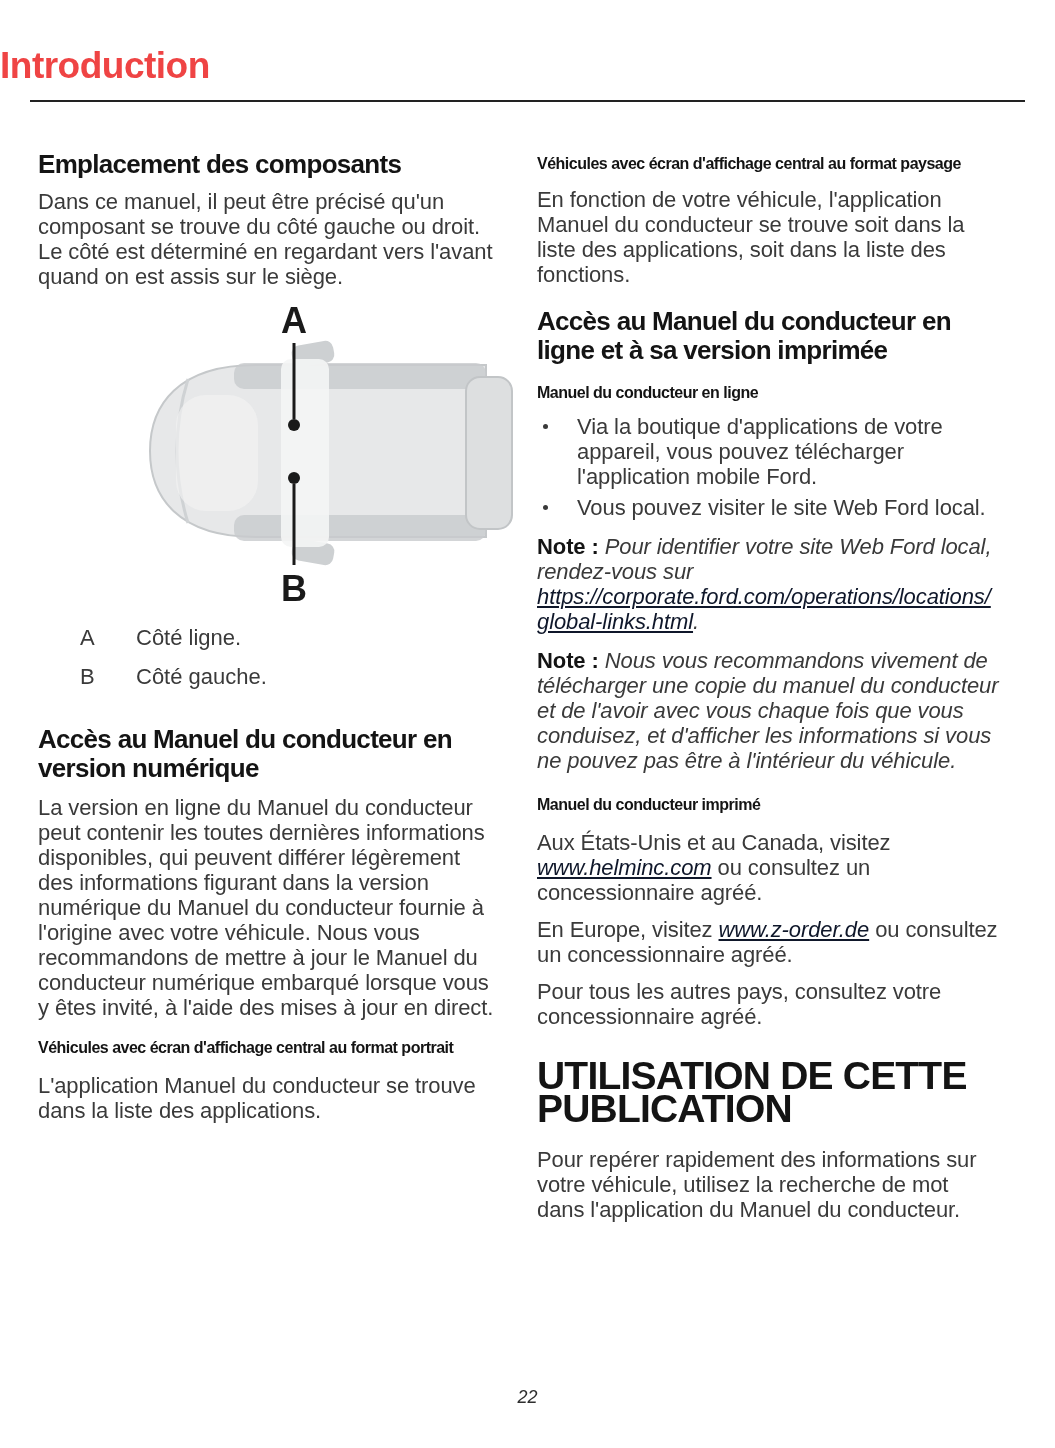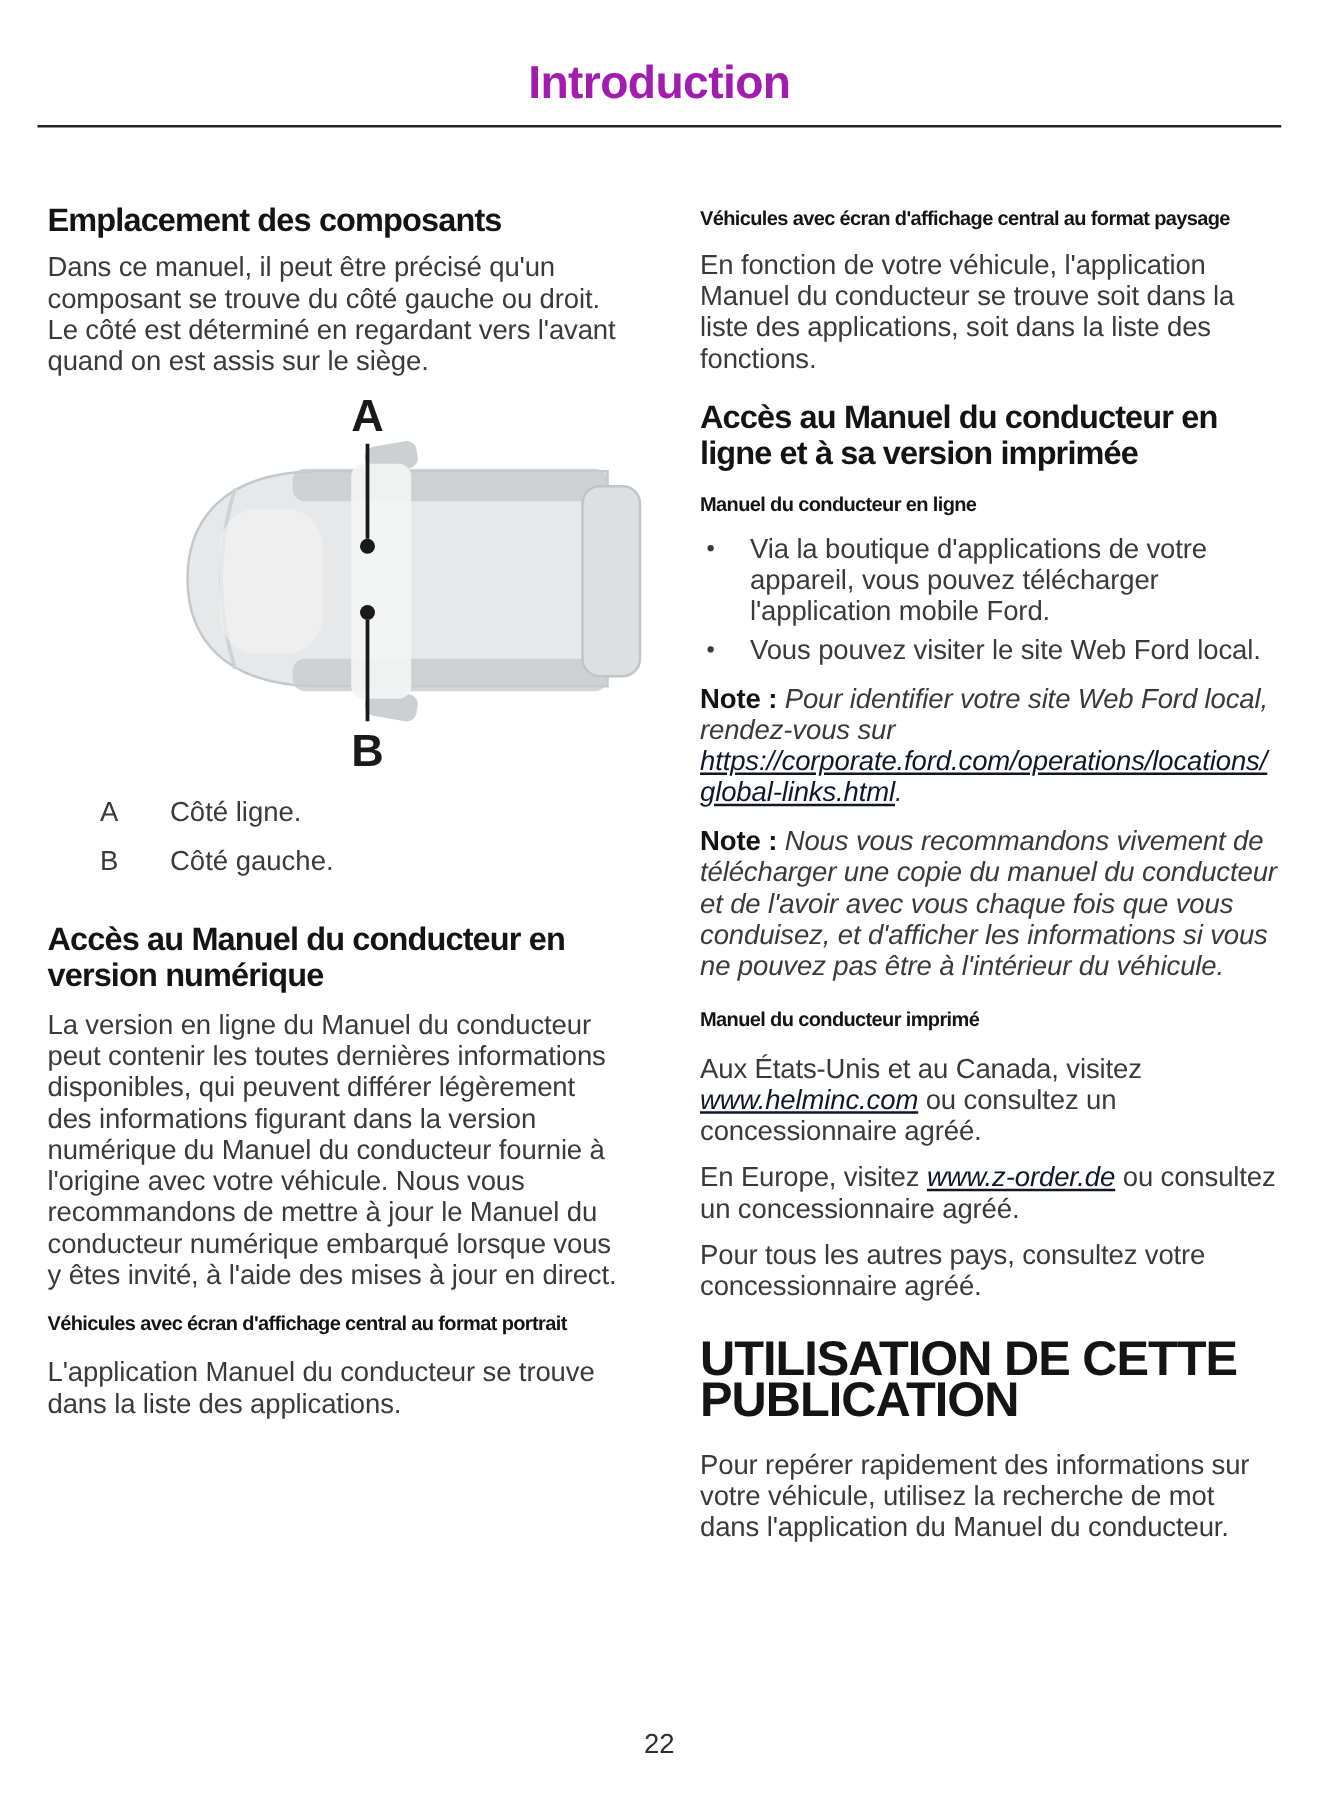--- a/index.html
+++ b/index.html
@@ -7,36 +7,35 @@
     position:relative;
     width:1055px;height:1448px;
     background:#ffffff;
     font-family:"Liberation Sans","DejaVu Sans",sans-serif;
     color:#3a3a3a;
     overflow:hidden;
   }
   
   .title{
     margin:44px 0 0 0;
-    text-align:center;
     font-size:37px;line-height:44px;
-    font-weight:bold;color:#a21caf;
+    font-weight:bold;color:#ef4444;
     letter-spacing:-0.5px;
   }
   .rule{
     margin:12px 30px 0 30px;
     border-top:2px solid #222222;
     height:0;
   }
   
   .columns{
     display:grid;
     grid-template-columns:457px 463px;
-    column-gap:65px;
-    margin:12px 55px 0 38px;
+    column-gap:42px;
+    margin:0 55px 0 38px;
   }
   .col{min-width:0;}
   p{margin:0;font-size:22px;line-height:25px;letter-spacing:-0.1px;}
   h2,h3,h4{margin:0;color:#141414;}
   h2{font-size:26px;line-height:29px;letter-spacing:-0.7px;}
   h3{font-size:16px;line-height:27px;letter-spacing:-0.5px;}
   .h1{font-size:39px;line-height:33px;letter-spacing:-0.8px;text-transform:none;}
   
   .mt-top{margin-top:48px;}
   .mt-p{margin-top:10px;}
@@ -73,21 +72,21 @@
   .link{
     font-style:italic;
     text-decoration:underline;
     color:#0f172a;
     overflow-wrap:anywhere;
     cursor:pointer;
   }
   
   footer{
     position:absolute;left:0;right:0;bottom:40px;
-    text-align:center;font-size:22px;color:#2e2e2e;
+    text-align:center;font-size:18px;color:#2e2e2e;font-style:italic;
   }
 </style>
 </head>
 <body>
 
 <div class="page">
 
   <header>
     <h1 class="title">Introduction</h1>
     <div class="rule"></div>

